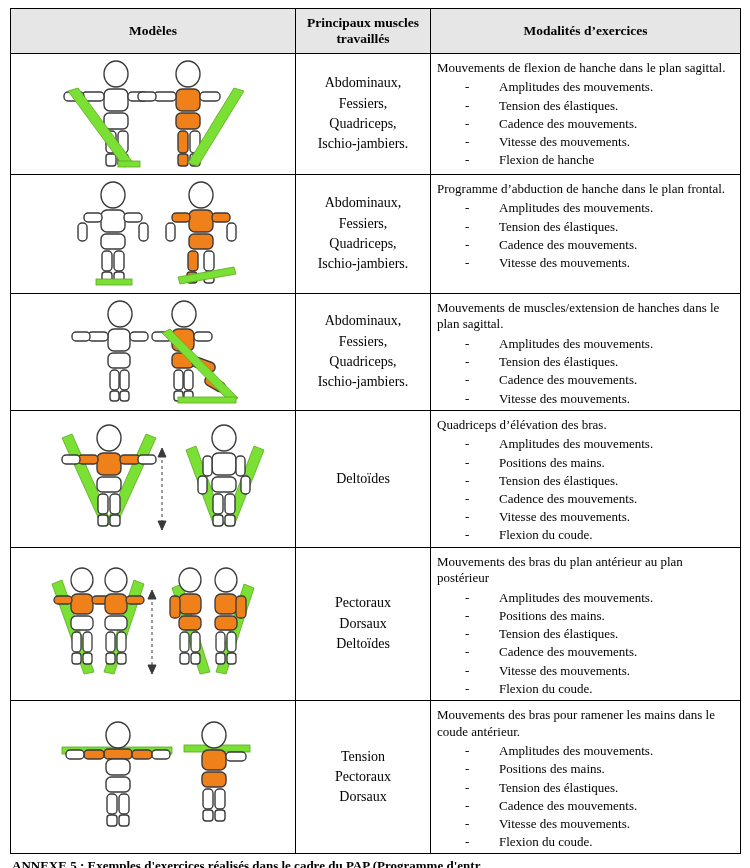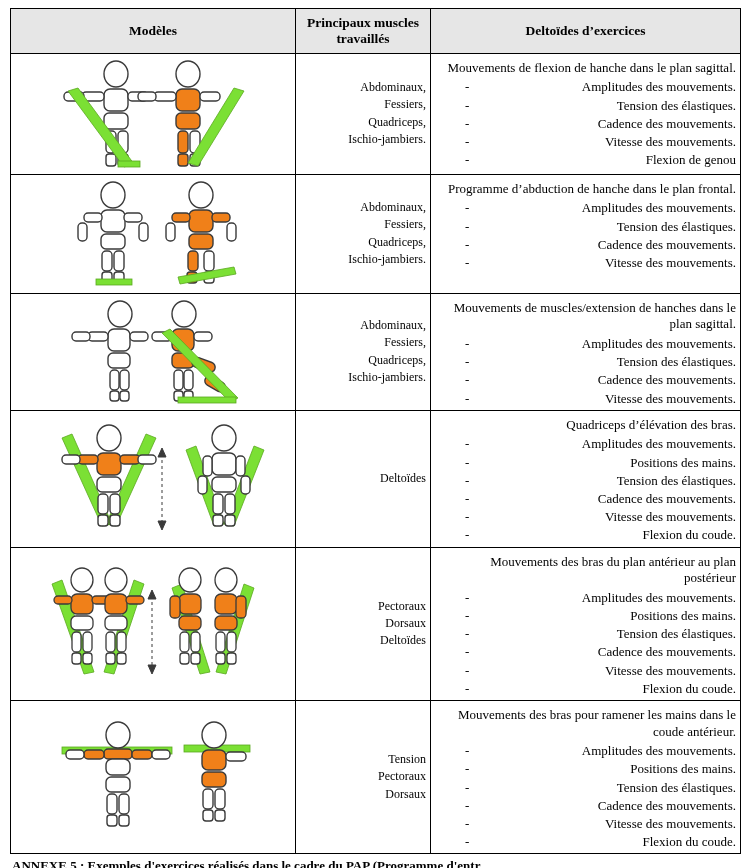--- a/index.html
+++ b/index.html
@@ -36,29 +36,29 @@
     font-weight: bold;
     text-align: center;
     vertical-align: middle;
     padding: 6px 4px;
     line-height: 1.18;
   }
   tbody td {
     border: 1px solid #000;
     vertical-align: middle;
     padding: 2px 4px;
-    text-align: right;
   }
   td.model-cell {
     text-align: center;
     vertical-align: middle;
     padding: 4px 2px;
   }
   td.muscles-cell {
-    font-size: 12px;
+    text-align: center;
+    font-size: 14px;
     line-height: 1.45;
   }
   td.modalities-cell {
     font-size: 13px;
     vertical-align: top;
     padding-top: 6px;
     padding-left: 6px;
   }
   .mod-intro {
     line-height: 1.28;
@@ -102,21 +102,21 @@
   <table class="exercise-table">
     <colgroup>
       <col class="c-model">
       <col class="c-muscles">
       <col class="c-modalities">
     </colgroup>
     <thead>
       <tr>
         <th>Modèles</th>
         <th>Principaux muscles travaillés</th>
-        <th>Deltoïdes d’exercices</th>
+        <th>Modalités d’exercices</th>
       </tr>
     </thead>
     <tbody>
 
       <tr>
         <td class="model-cell">
           <svg width="230" height="112" viewBox="0 0 230 112" aria-hidden="true">
             <g stroke="#3A3A3A" stroke-width="1.4" fill="#ffffff">
 
               <ellipse cx="78" cy="16" rx="12" ry="13"></ellipse>
@@ -155,21 +155,21 @@
           <span class="muscle-line">Quadriceps,</span>
           <span class="muscle-line">Ischio-jambiers.</span>
         </td>
         <td class="modalities-cell">
           <p class="mod-intro">Mouvements de flexion de hanche dans le plan sagittal.</p>
           <ul class="mod-list">
             <li>Amplitudes des mouvements.</li>
             <li>Tension des élastiques.</li>
             <li>Cadence des mouvements.</li>
             <li>Vitesse des mouvements.</li>
-            <li>Flexion de genou</li>
+            <li>Flexion de hanche</li>
           </ul>
         </td>
       </tr>
 
       <tr>
         <td class="model-cell">
           <svg width="230" height="110" viewBox="0 0 230 110" aria-hidden="true">
             <g stroke="#3A3A3A" stroke-width="1.4" fill="#ffffff">
               <ellipse cx="75" cy="16" rx="12" ry="13"></ellipse>
               <rect x="63" y="31" width="24" height="22" rx="6"></rect>

